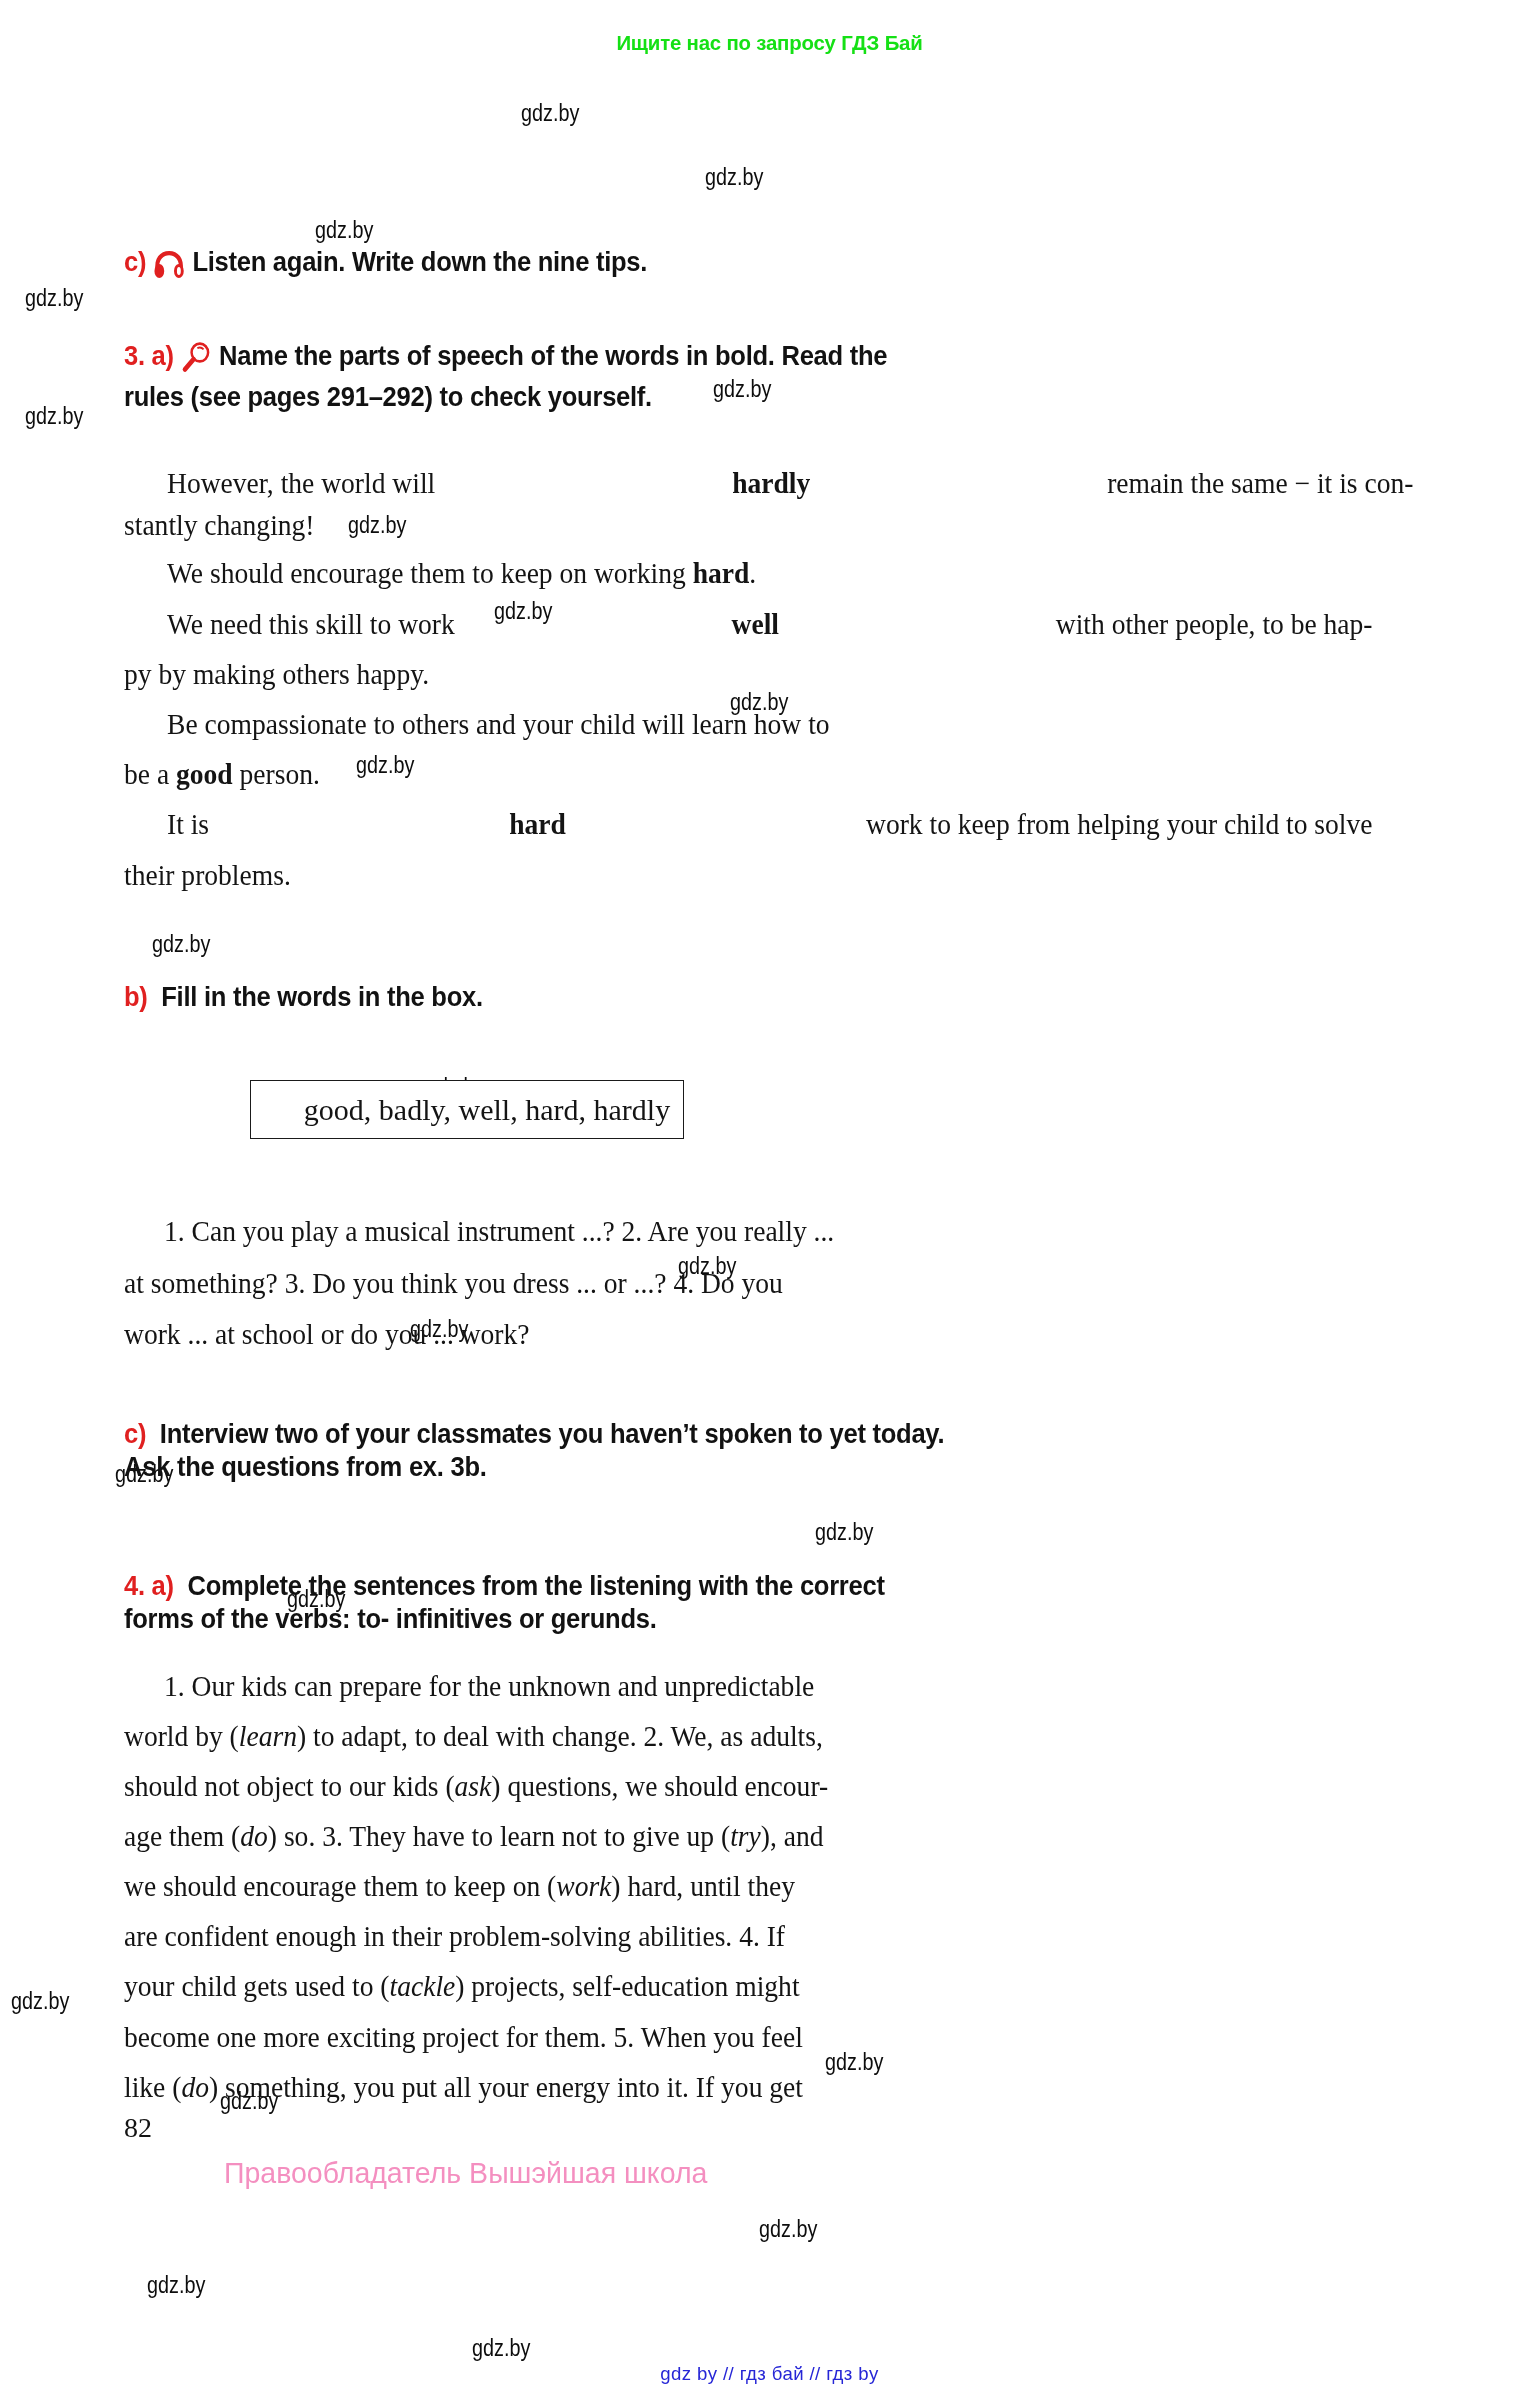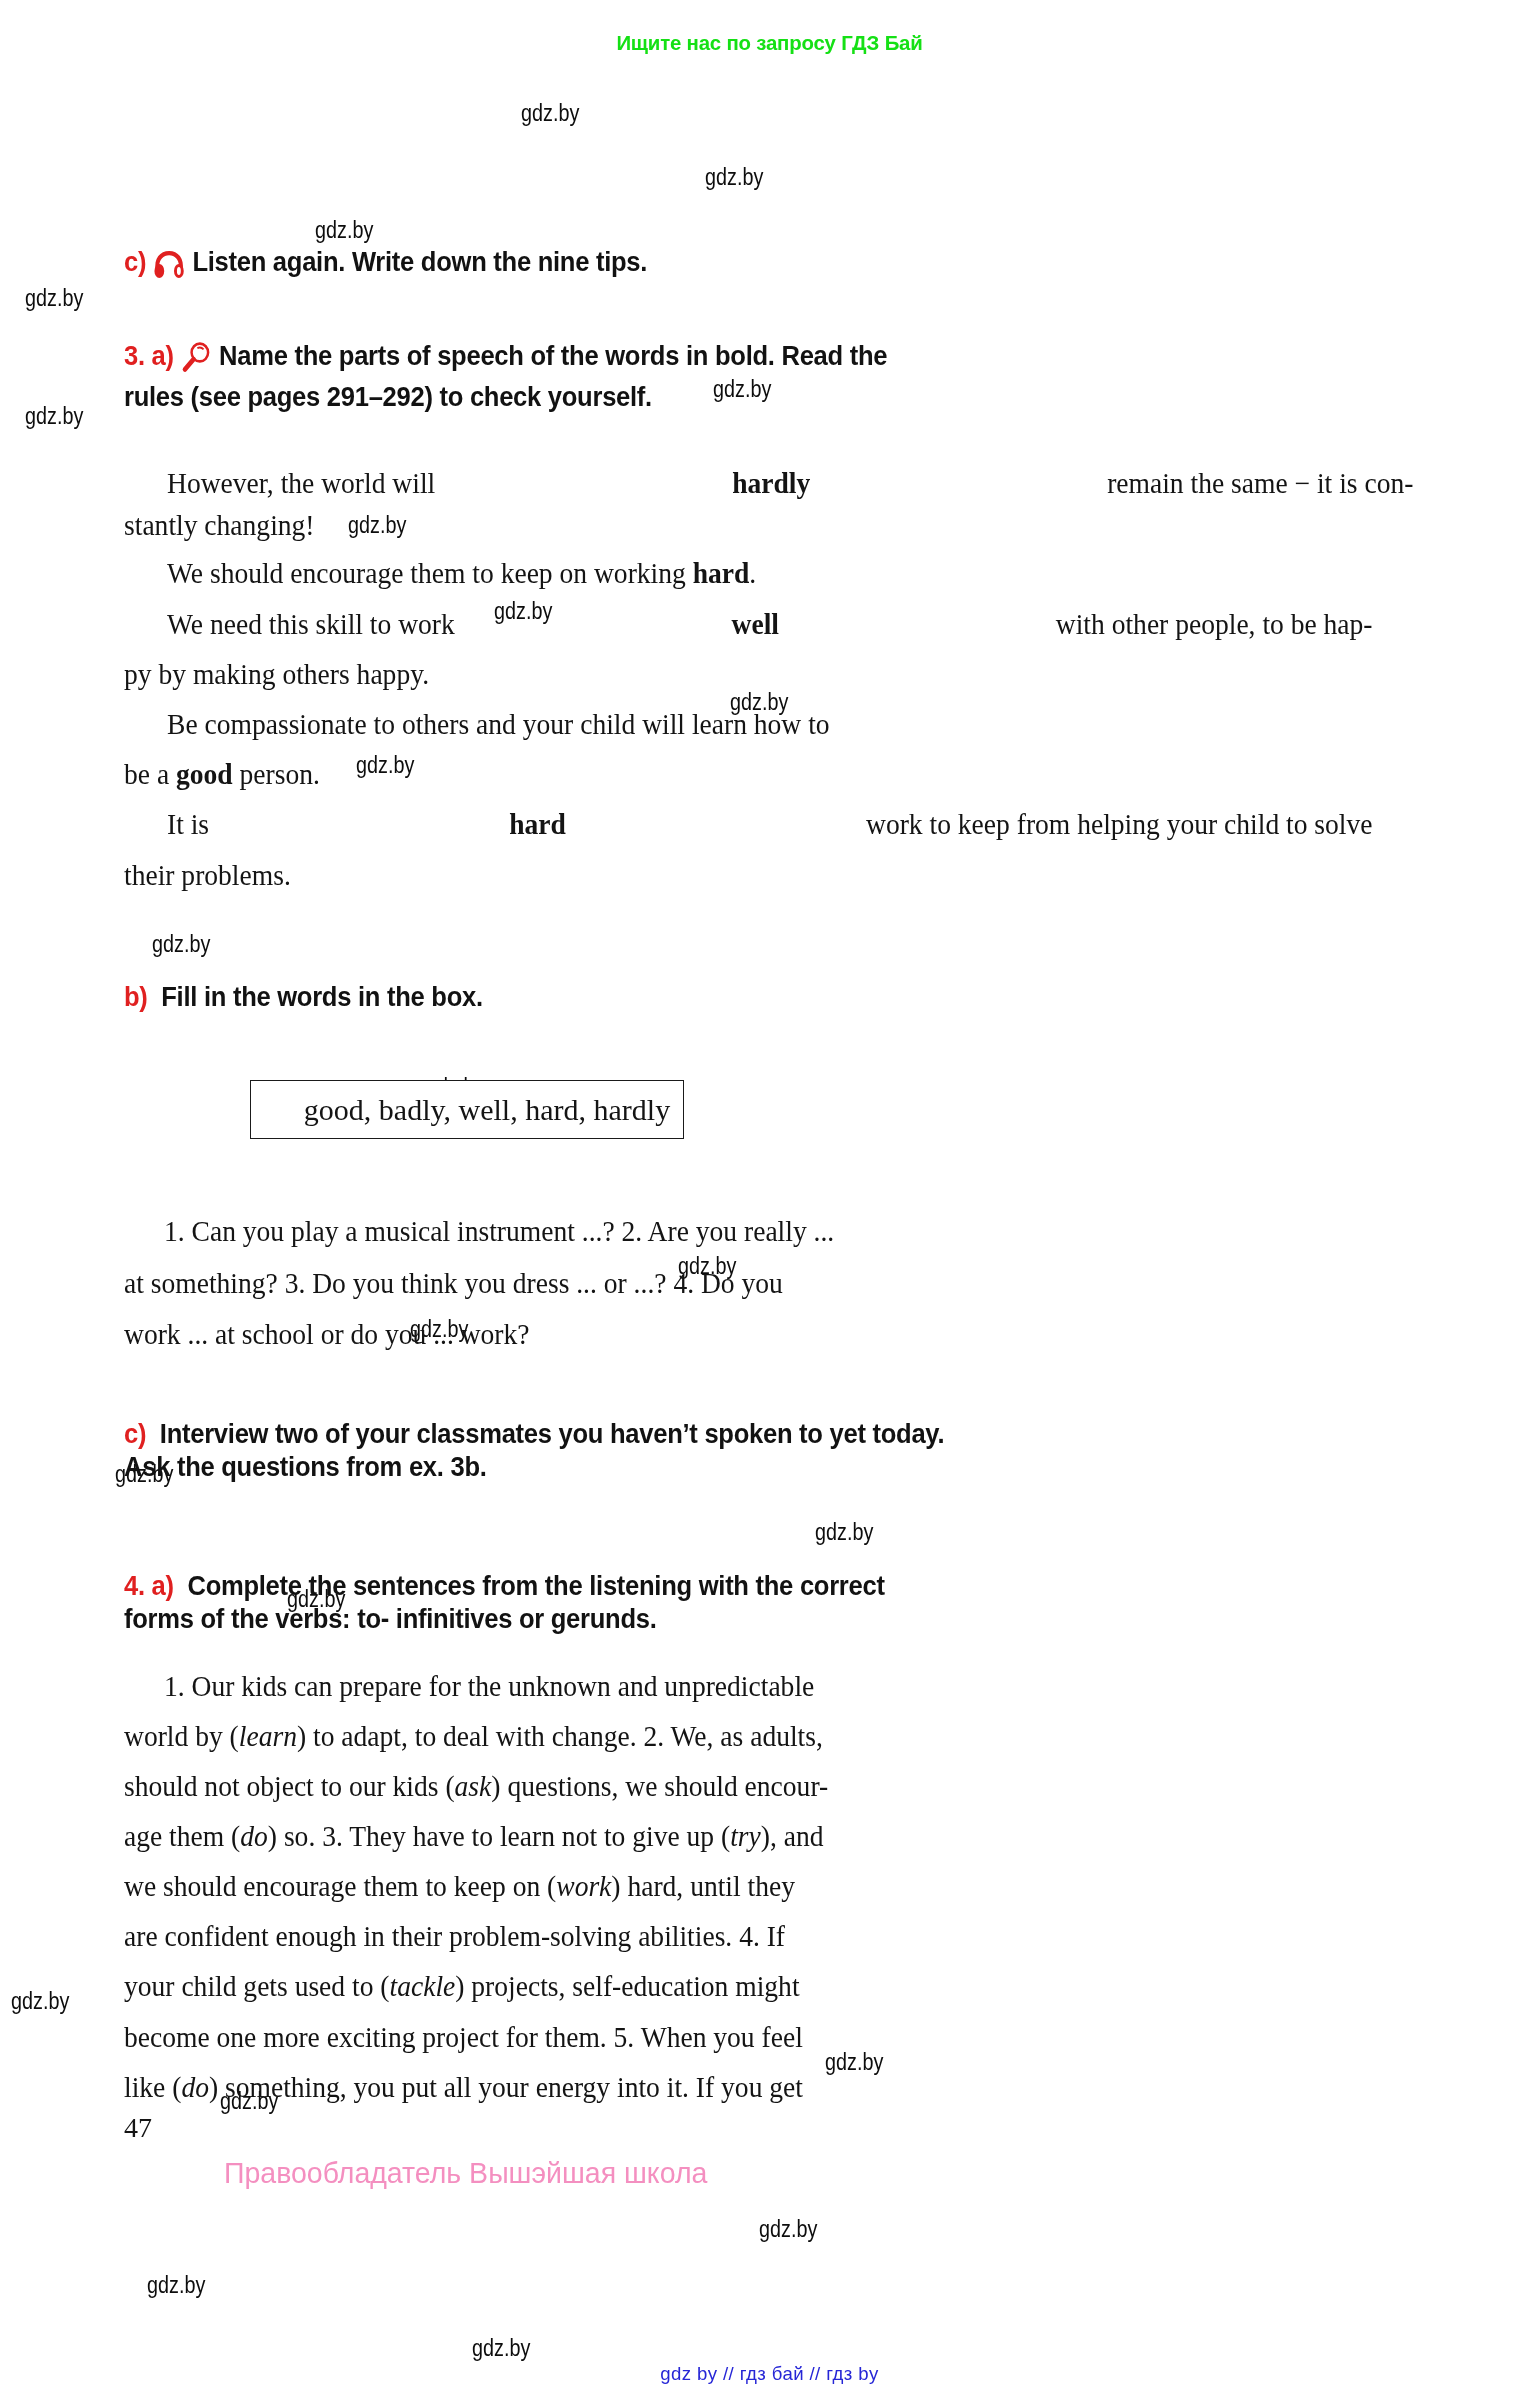--- a/index.html
+++ b/index.html
@@ -311,20 +311,20 @@
           <span><span>become one more exciting project for them. 5. When you feel</span></span>
         </div>
       </div>
       <div class="body-text" style="left: 124px; top: 2072px; width: 1308px;">
         <div class="justify-row last">
           <span><span>like (</span><i>do</i><span>) something, you put all your energy into it. If you get</span></span>
         </div>
       </div>
     </div>
 
-  <div class="page-number" style="left:124px; top:2112px;">47</div>
+  <div class="page-number" style="left:124px; top:2112px;">82</div>
 
   <div class="copyright" style="left:224px; top:2156px;">Правообладатель Вышэйшая школа</div>
 
   <div class="footer-links" style="top:2363px;text-align:center;">gdz by  //  гдз бай  //  гдз by</div>
 
 </div>
 
 
 </body></html>

